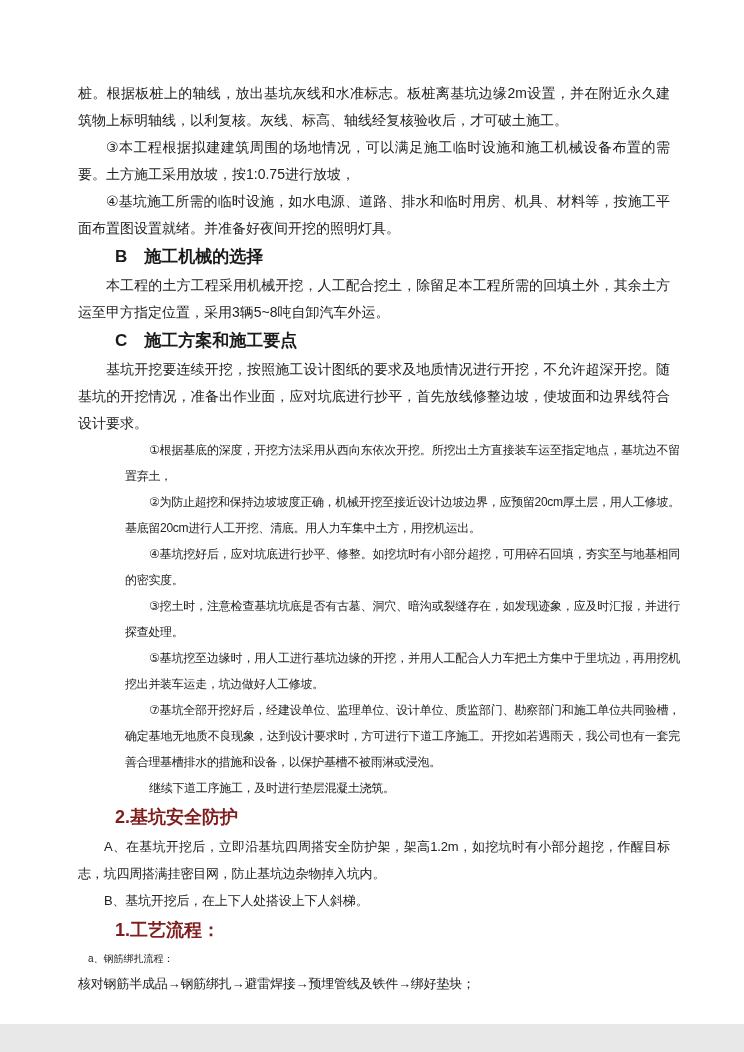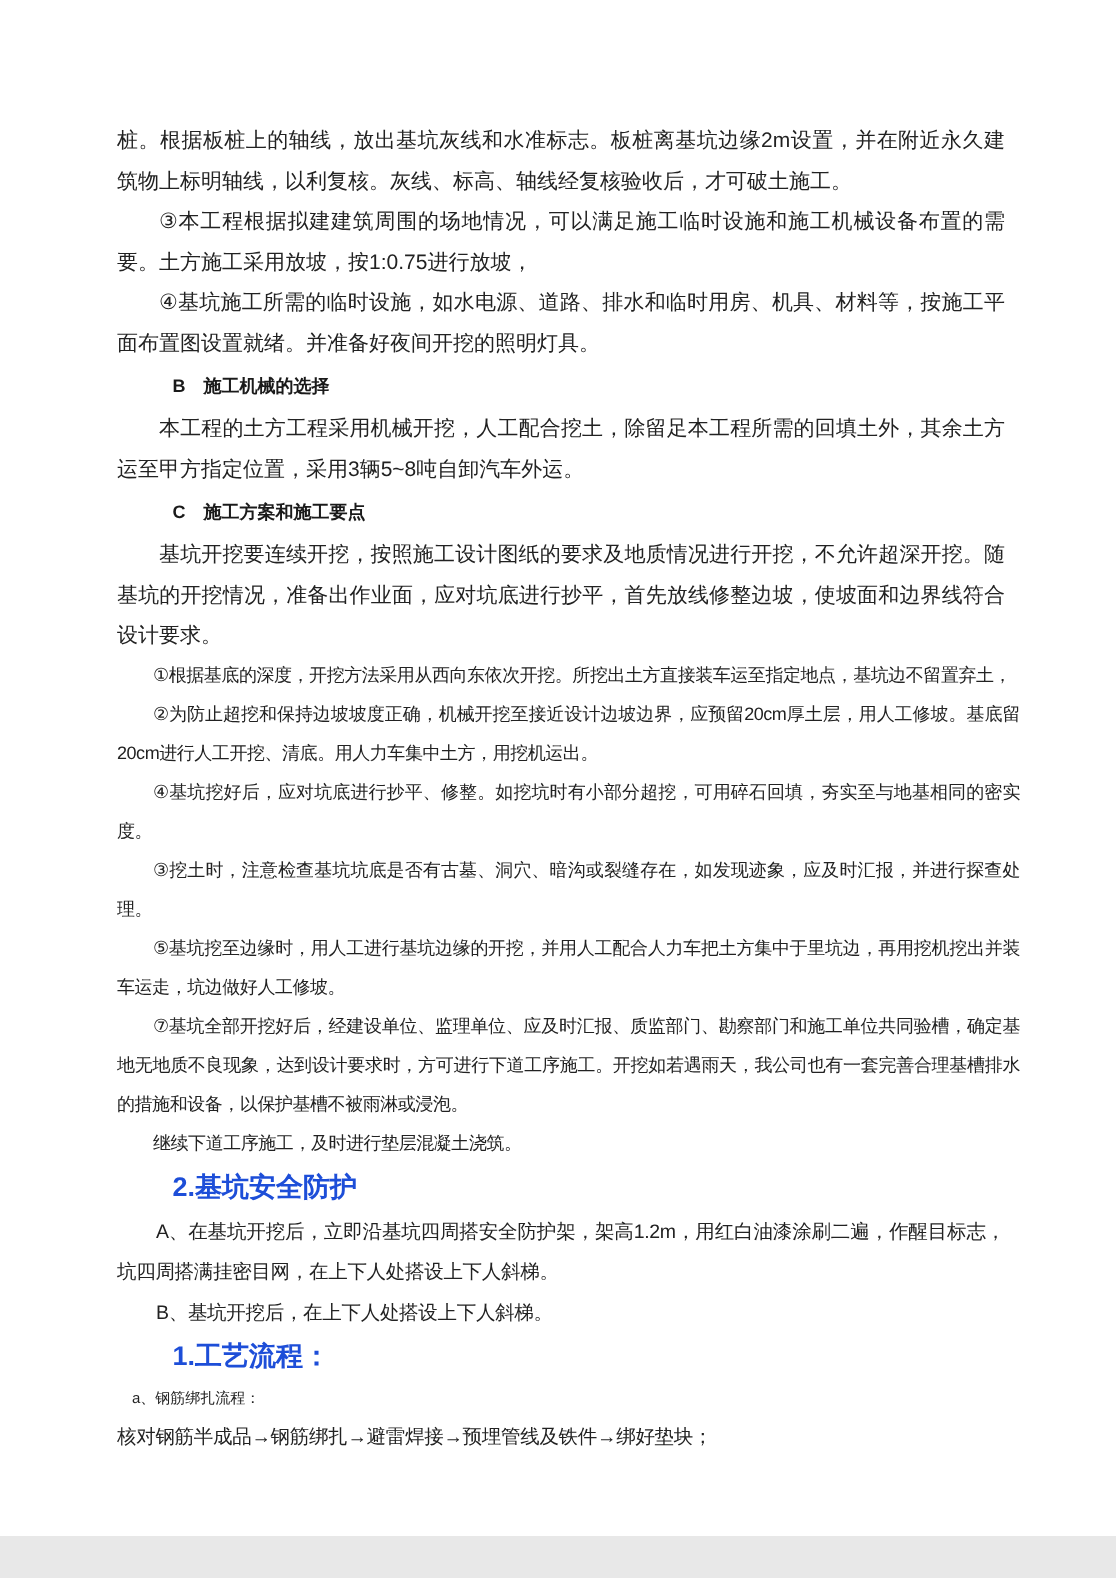--- a/index.html
+++ b/index.html
@@ -8,46 +8,46 @@
     position:relative; width:744px; height:1024px; margin:0 auto;
     background:#ffffff; overflow:hidden;
   }
   .doc {
     position:absolute; left:78px; top:80px; width:592px;
     color:#222222;
   }
   .p { margin:0; white-space:pre-wrap; }
   .p.body  { font-size:14px;   line-height:27px;   text-align:justify; text-indent:2em; }
   .p.noindent { text-indent:0; }
-  .p.num   { font-size:12px;   line-height:26px;   text-align:justify; text-indent:2em; letter-spacing:-0.3px; margin-right:-10px; }
+  .p.num   { font-size:12px;   line-height:26px;   text-align:justify; text-indent:2em; letter-spacing:-0.3px; margin-right:-10px;margin-left:47px; }
   .p.md    { font-size:13px;   line-height:27px;   text-align:justify; text-indent:2em; letter-spacing:-0.2px; }
-  .p.h1    { font-size:18px;   line-height:32px;   font-weight:700; padding-left:37px; color:#1d4ed8; }
-  .p.h2    { font-size:12px;   line-height:30px;   font-weight:700; padding-left:37px; color:#1a1a1a; }
+  .p.h1    { font-size:18px;   line-height:32px;   font-weight:700; padding-left:37px; color:#7f1d1d; }
+  .p.h2    { font-size:17px;   line-height:30px;   font-weight:700; padding-left:37px; color:#1a1a1a; }
   .p.item  { font-size:10px;   line-height:25px;   padding-left:10px; }
   .p.flow  { font-size:13px;   line-height:25px;   letter-spacing:-0.2px; }
 </style>
 </head>
 <body>
 
 <div class="page">
   <div class="doc" id="doc">
       <p class="p body noindent">桩。根据板桩上的轴线，放出基坑灰线和水准标志。板桩离基坑边缘2m设置，并在附近永久建筑物上标明轴线，以利复核。灰线、标高、轴线经复核验收后，才可破土施工。</p>
       <p class="p body">③本工程根据拟建建筑周围的场地情况，可以满足施工临时设施和施工机械设备布置的需要。土方施工采用放坡，按1:0.75进行放坡，</p>
       <p class="p body">④基坑施工所需的临时设施，如水电源、道路、排水和临时用房、机具、材料等，按施工平面布置图设置就绪。并准备好夜间开挖的照明灯具。</p>
       <p class="p h2">B　施工机械的选择</p>
       <p class="p body">本工程的土方工程采用机械开挖，人工配合挖土，除留足本工程所需的回填土外，其余土方运至甲方指定位置，采用3辆5~8吨自卸汽车外运。</p>
       <p class="p h2">C　施工方案和施工要点</p>
       <p class="p body">基坑开挖要连续开挖，按照施工设计图纸的要求及地质情况进行开挖，不允许超深开挖。随基坑的开挖情况，准备出作业面，应对坑底进行抄平，首先放线修整边坡，使坡面和边界线符合设计要求。</p>
       <p class="p num">①根据基底的深度，开挖方法采用从西向东依次开挖。所挖出土方直接装车运至指定地点，基坑边不留置弃土，</p>
       <p class="p num">②为防止超挖和保持边坡坡度正确，机械开挖至接近设计边坡边界，应预留20cm厚土层，用人工修坡。基底留20cm进行人工开挖、清底。用人力车集中土方，用挖机运出。</p>
       <p class="p num">④基坑挖好后，应对坑底进行抄平、修整。如挖坑时有小部分超挖，可用碎石回填，夯实至与地基相同的密实度。</p>
       <p class="p num">③挖土时，注意检查基坑坑底是否有古墓、洞穴、暗沟或裂缝存在，如发现迹象，应及时汇报，并进行探查处理。</p>
       <p class="p num">⑤基坑挖至边缘时，用人工进行基坑边缘的开挖，并用人工配合人力车把土方集中于里坑边，再用挖机挖出并装车运走，坑边做好人工修坡。</p>
-      <p class="p num">⑦基坑全部开挖好后，经建设单位、监理单位、应及时汇报、质监部门、勘察部门和施工单位共同验槽，确定基地无地质不良现象，达到设计要求时，方可进行下道工序施工。开挖如若遇雨天，我公司也有一套完善合理基槽排水的措施和设备，以保护基槽不被雨淋或浸泡。</p>
+      <p class="p num">⑦基坑全部开挖好后，经建设单位、监理单位、设计单位、质监部门、勘察部门和施工单位共同验槽，确定基地无地质不良现象，达到设计要求时，方可进行下道工序施工。开挖如若遇雨天，我公司也有一套完善合理基槽排水的措施和设备，以保护基槽不被雨淋或浸泡。</p>
       <p class="p num">继续下道工序施工，及时进行垫层混凝土浇筑。</p>
       <p class="p h1">2.基坑安全防护</p>
-      <p class="p md">A、在基坑开挖后，立即沿基坑四周搭安全防护架，架高1.2m，用红白油漆涂刷二遍，作醒目标志，坑四周搭满挂密目网，在上下人处搭设上下人斜梯。</p>
+      <p class="p md">A、在基坑开挖后，立即沿基坑四周搭安全防护架，架高1.2m，如挖坑时有小部分超挖，作醒目标志，坑四周搭满挂密目网，防止基坑边杂物掉入坑内。</p>
       <p class="p md">B、基坑开挖后，在上下人处搭设上下人斜梯。</p>
       <p class="p h1">1.工艺流程：</p>
       <p class="p item">a、钢筋绑扎流程：</p>
       <p class="p flow">核对钢筋半成品→钢筋绑扎→避雷焊接→预埋管线及铁件→绑好垫块；</p>
     </div>
 </div>
 
 </body></html>

